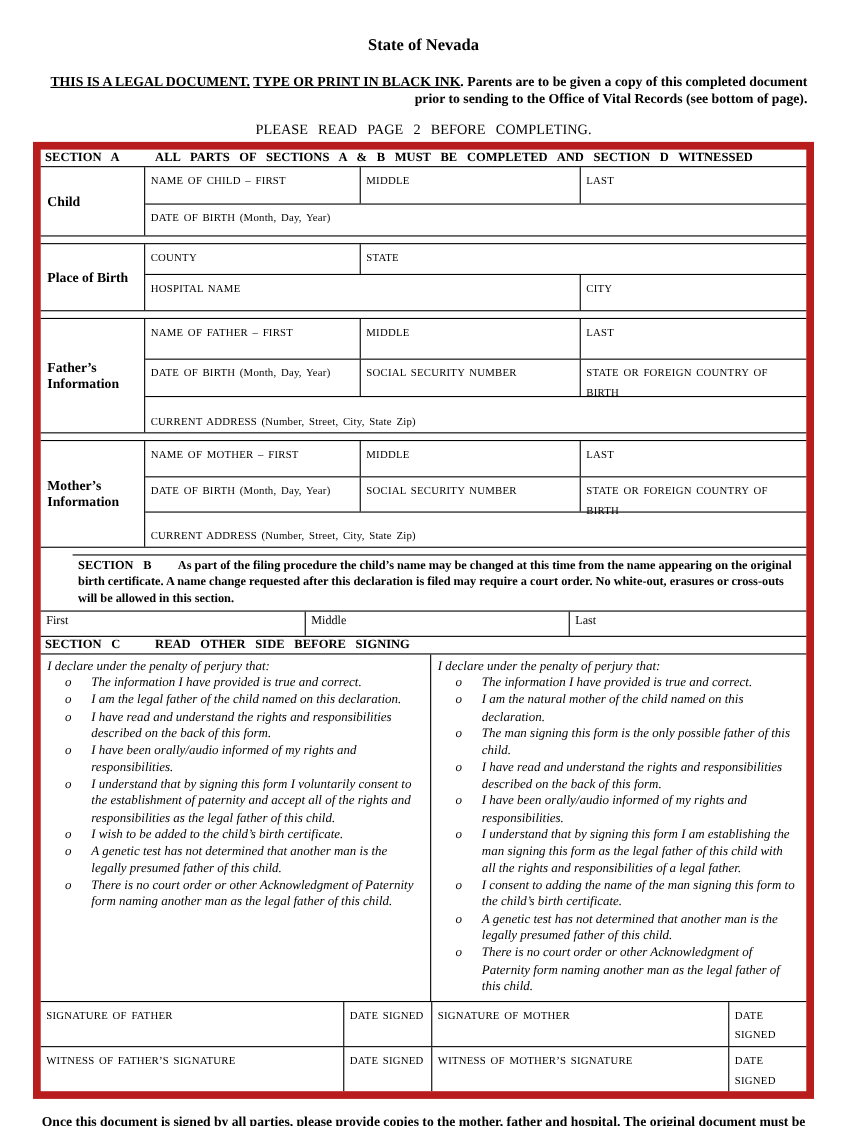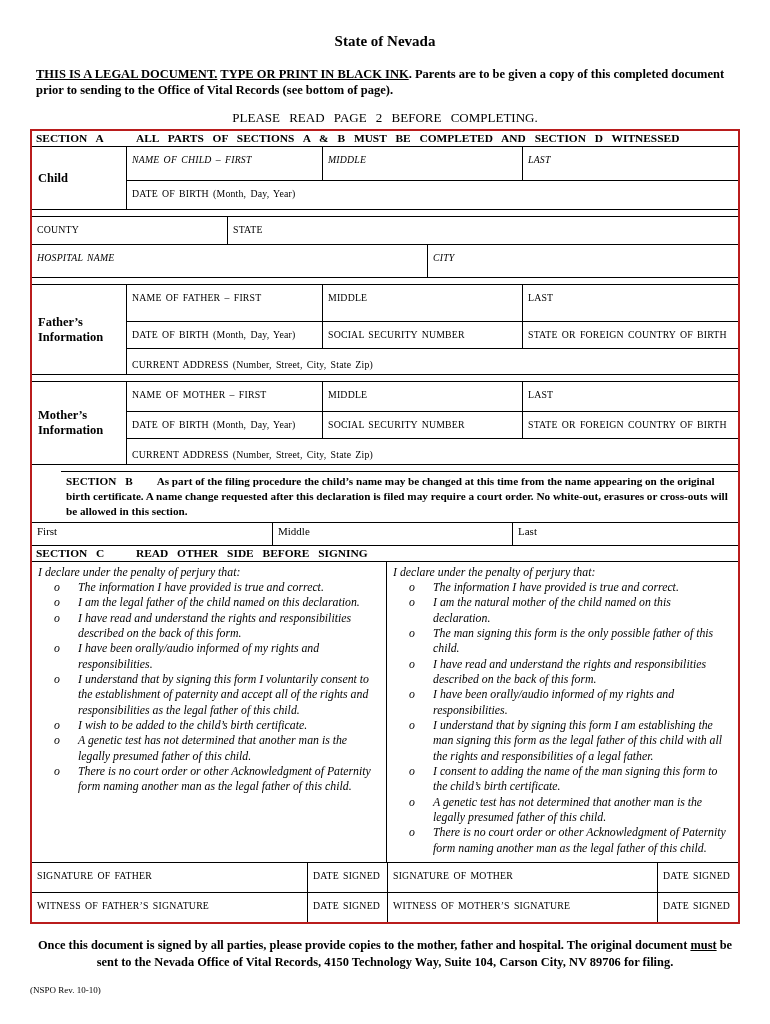--- a/index.html
+++ b/index.html
@@ -4,44 +4,44 @@
 <style>
   * { box-sizing: border-box; margin: 0; padding: 0; }
   html, body { background: #ffffff; }
   body {
     width: 770px; height: 1024px; overflow: hidden;
     font-family: "Liberation Serif", serif; color: #000;
   }
   .page { padding: 32px 30px 0 30px; }
 
   .title { text-align: center; font-weight: bold; font-size: 15px; line-height: 1.3; }
-  .intro { margin-top: 14px; text-align: left; font-weight: bold; font-size: 12.5px; line-height: 1.35; padding: 0 6px; }
+  .intro { margin-top: 14px; text-align: right; font-weight: bold; font-size: 12.5px; line-height: 1.35; padding: 0 6px; }
   .u { text-decoration: underline; }
   .notice { margin-top: 11px; text-align: center; font-weight: normal; font-size: 13px; word-spacing: 6px; }
 
-  .form { border: 2px solid #b91c1c; margin-top: 3px; }
+  .form { border: 7px solid #b91c1c; margin-top: 3px; }
   .bt { border-top: 1px solid #000; }
 
   .sec-head { display: flex; align-items: baseline; padding: 1px 4px 2px 4px; font-weight: bold; font-size: 11.4px; }
   .sec-label { width: 100px; flex: none; word-spacing: 6px; }
   .sec-heading { word-spacing: 6px; }
 
   .block { display: flex; }
   .blabel { width: 95px; flex: none; border-right: 1px solid #000; display: flex; align-items: center;
             padding: 2px 4px 2px 6px; font-weight: bold; font-size: 12.5px; line-height: 1.2; }
   .brows { flex: 1; display: flex; flex-direction: column; }
   .frow { display: flex; flex: 1; }
   .frow + .frow { border-top: 1px solid #000; }
   .fcell { padding: 2px 5px; }
   .fcell + .fcell { border-left: 1px solid #000; }
   .cap { font-size: 9.8px; word-spacing: 1.5px; letter-spacing: 0.2px; }
 
   .w195 { width: 195px; flex: none; } .w200 { width: 200px; flex: none; } .w395 { width: 395px; flex: none; }
   .grow { flex: 1; }
-  .h33 { min-height: 33px; font-style: italic; } .h29 { min-height: 29px; } .h27 { min-height: 27px; }
+  .h33 { min-height: 33px; } .h29 { min-height: 29px; } .h27 { min-height: 27px; }
   .h26 { min-height: 26px; align-items: flex-end; } .h36 { min-height: 36px; }
   .gap { height: 7px; border-top: 1px solid #000; }
 
   .secb { padding: 2px 5px 3px 5px; font-weight: bold; font-size: 11.2px; line-height: 1.32; margin-left: 29px; }
   .sb-label { margin-right: 24px; word-spacing: 6px; }
 
   .namerow { display: flex; min-height: 23px; }
   .ncell { padding: 2px 5px; font-size: 11px; }
   .ncell + .ncell { border-left: 1px solid #000; }
   .w240 { width: 240px; flex: none; }
@@ -92,20 +92,21 @@
         </div>
         <div class="frow h29">
           <div class="fcell grow"><span class="cap">DATE OF BIRTH (Month, Day, Year)</span></div>
         </div>
       </div>
     </div>
 
     <div class="gap"></div>
 
     <div class="block bt">
+      <div class="blabel">Place of Birth</div>
       <div class="brows">
         <div class="frow h27">
           <div class="fcell w195"><span class="cap">COUNTY</span></div>
           <div class="fcell grow"><span class="cap">STATE</span></div>
         </div>
         <div class="frow h33">
           <div class="fcell w395"><span class="cap">HOSPITAL NAME</span></div>
           <div class="fcell grow"><span class="cap">CITY</span></div>
         </div>
       </div>

